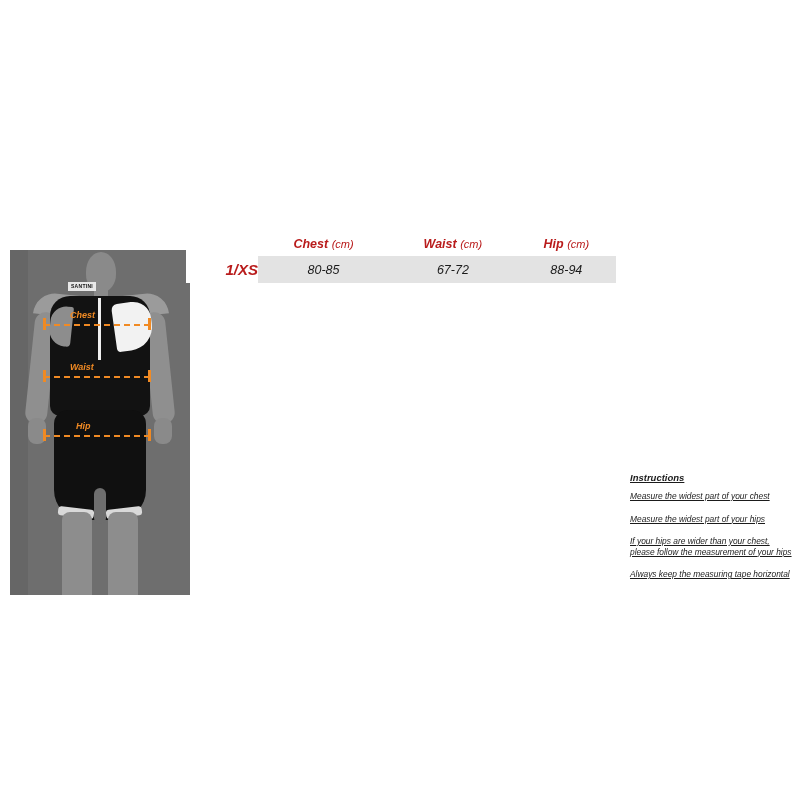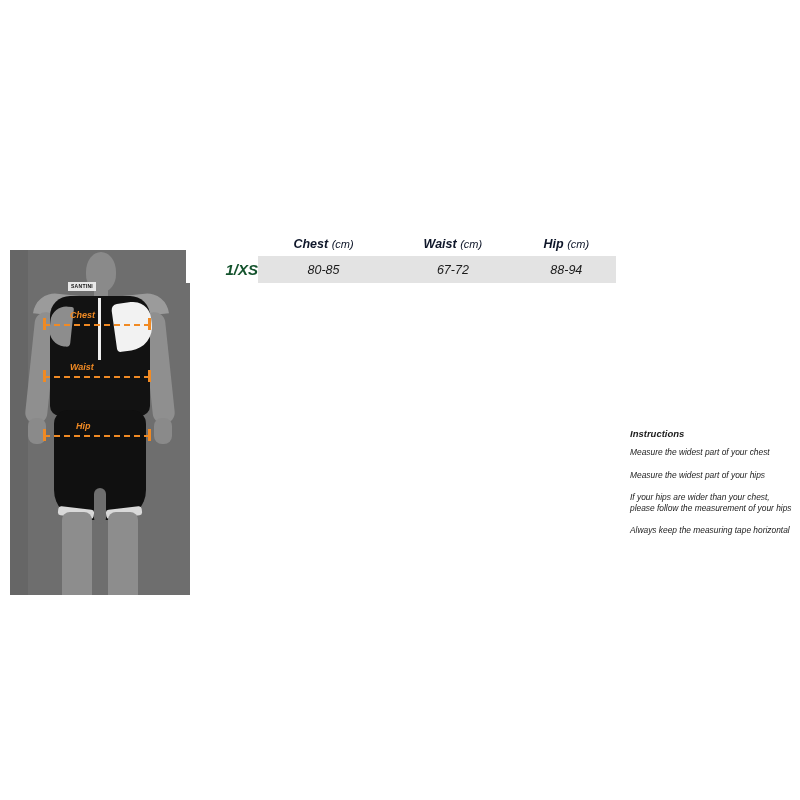--- a/index.html
+++ b/index.html
@@ -197,39 +197,39 @@
   #size-table th, #size-table td {
     padding: 0;
     height: 27px;
     vertical-align: middle;
     font-style: italic;
   }
   #size-table thead th {
     font-size: 12.5px;
     font-weight: bold;
     text-align: center;
-    color: #0f172a;
+    color: #b91c1c;
     height: 24px;
     background: #ffffff;
     font-family: "Liberation Sans", sans-serif;
     font-style: italic;
   }
   #size-table thead th .unit {
     font-weight: normal;
     font-size: 11px;
     font-style: italic;
   }
   #size-table thead th.size-col { text-align: left; }
   td.size-label {
     font-family: "Liberation Sans", sans-serif;
     font-weight: bold;
     font-size: 15px;
     text-align: right;
     padding-right: 22px;
-    color: #14532d;
+    color: #b91c1c;
     width: 72px;
     font-style: italic;
     margin-top: 40px;
   }
   td.value {
     text-align: center;
     font-size: 12.5px;
     color: #1b1b1b;
     font-family: "Liberation Sans", sans-serif;
     font-style: italic;
@@ -237,25 +237,26 @@
   tr.shaded td.value, tr.shaded td.size-label {
     background: #e3e3e3;
   }
   tr.shaded td.size-label { background: #ffffff; }
   tr.shaded td.value:first-of-type { }
 
   
   #instructions {
     position: absolute;
     left: 630px;
-    top: 428px;
+    top: 472px;
     width: 162px;
     font-family: "Liberation Sans", sans-serif;
     font-style: italic;
     color: #1b1b1b;
+    text-decoration: underline;
   }
   #instructions h4 {
     margin: 0 0 7px 0;
     font-size: 9.5px;
     font-weight: bold;
     font-style: italic;
   }
   #instructions p {
     margin: 8px 0 12px 0;
     font-size: 8.4px;

